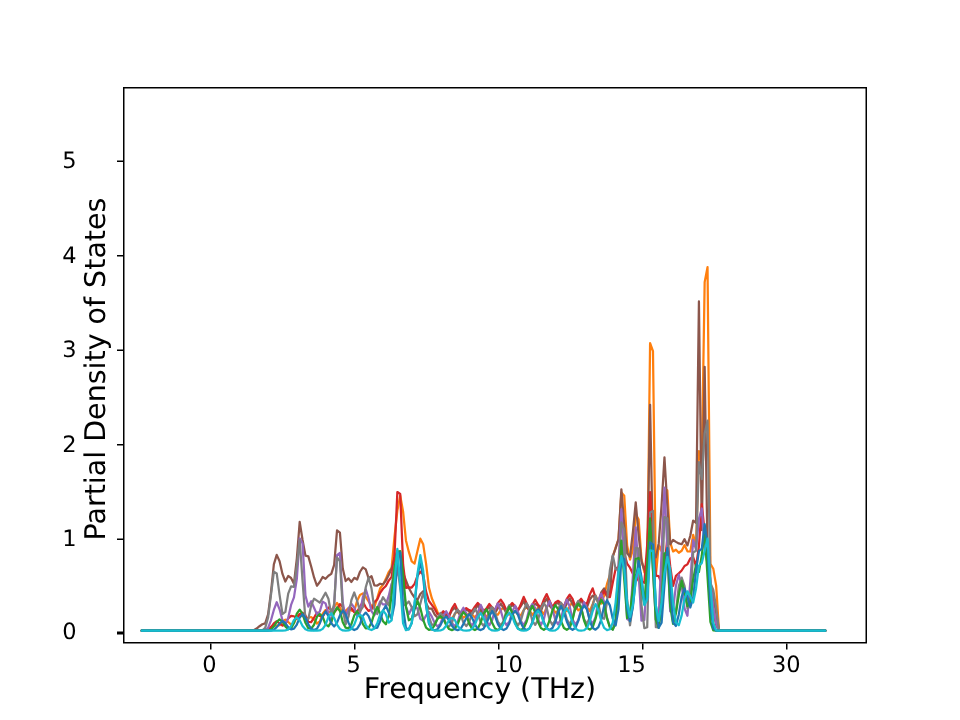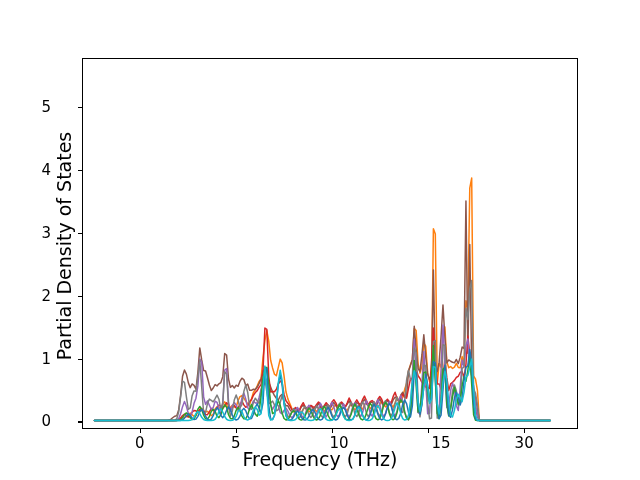--- a/index.html
+++ b/index.html
@@ -39,21 +39,21 @@
   </div>
 
   <div id="xticks-container">
       <div class="tickmark xtickmark" style="left: 139.674px;"></div>
       <div class="tick-label xtick-label" style="left: 139.674px;">0</div>
       <div class="tickmark xtickmark" style="left: 235.798px;"></div>
       <div class="tick-label xtick-label" style="left: 235.798px;">5</div>
       <div class="tickmark xtickmark" style="left: 331.922px;"></div>
       <div class="tick-label xtick-label" style="left: 339px;">10</div>
       <div class="tickmark xtickmark" style="left: 428.047px;"></div>
-      <div class="tick-label xtick-label" style="left: 441px;">15</div>
+      <div class="tick-label xtick-label" style="left: 421px;">15</div>
       <div class="tickmark xtickmark" style="left: 524.171px;"></div>
       <div class="tick-label xtick-label" style="left: 524.171px;">30</div>
     </div>
   <div id="yticks-container">
       <div class="tickmark ytickmark" style="top: 421.454px;"></div>
       <div class="tick-label ytick-label" style="top: 421.454px;">0</div>
       <div class="tickmark ytickmark" style="top: 358.573px;"></div>
       <div class="tick-label ytick-label" style="top: 358.573px;">1</div>
       <div class="tickmark ytickmark" style="top: 295.692px;"></div>
       <div class="tick-label ytick-label" style="top: 295.692px;">2</div>

